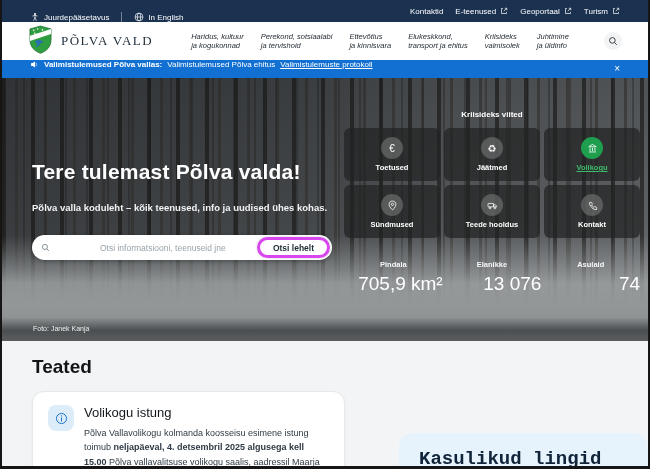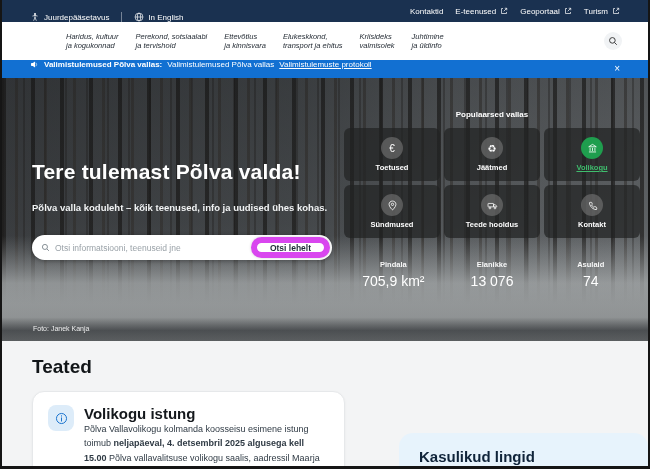--- a/index.html
+++ b/index.html
@@ -40,58 +40,58 @@
       linear-gradient(0deg, #8d9193 0%, #6f7376 4%, #c9cdce 9%, #c2c6c7 14%, rgba(190,194,195,.85) 22%, rgba(0,0,0,0) 40%),
       repeating-linear-gradient(90deg, rgba(28,25,22,.62) 0 4px, rgba(0,0,0,0) 4px 13px, rgba(62,56,50,.5) 13px 16px, rgba(0,0,0,0) 16px 29px),
       repeating-linear-gradient(90deg, rgba(40,36,33,.35) 0 2px, rgba(0,0,0,0) 2px 21px),
       linear-gradient(90deg, #4e5154 0%, #5c6063 45%, #75797c 70%, #83878a 100%),
       #5a5e61; }
   .hero-left { position:absolute; left:30px; top:82px; width:300px; }
   .hero-title { color:#fff; font-size:21px; font-weight:700; letter-spacing:.2px; }
   .hero-sub { color:#f1f3f4; font-size:9.5px; font-weight:600; margin-top:18px; }
   .hero-search { margin-top:22px; width:300px; height:25px; background:#fff; border-radius:13px;
                  display:flex; align-items:center; padding-left:9px; box-shadow:0 1px 4px rgba(0,0,0,.3); }
-  .hero-search input { border:none; outline:none; flex:1; font-size:8.5px; color:#333; background:transparent; }
+  .hero-search input { border:none; outline:none; flex:1; font-size:8.5px; color:#333; background:transparent;margin-left:45px; }
   .hero-search input::placeholder { color:#9aa2a8; }
   .hero-search-btn { height:21px; margin-right:2px; padding:0 13px; border-radius:11px; background:#fff;
-                 border:6px solid #d946ef; box-shadow:0 0 3px rgba(0,0,0,.18); font-size:8.5px;
+                 border:3px solid #d946ef; box-shadow:0 0 3px rgba(0,0,0,.18); font-size:8.5px;
                  font-weight:700; color:#1c2b36; cursor:pointer; white-space:nowrap; }
   .photo-credit { position:absolute; left:31px; bottom:9px; color:rgba(255,255,255,.9); font-size:7px; }
 
   .hero-right { position:absolute; left:342px; top:32px; width:296px; }
   .ql-heading { color:#fff; font-size:8px; font-weight:600; text-align:center; margin-bottom:9px; }
   .ql-grid { display:grid; grid-template-columns:repeat(3,1fr); gap:4px; }
   .tile { height:53px; background:rgba(33,34,35,.72); border-radius:6px; display:flex; flex-direction:column;
           align-items:center; justify-content:center; gap:4px; cursor:pointer; }
   .tile-circle { width:22px; height:22px; border-radius:50%; background:rgba(125,125,125,.55);
                  display:flex; align-items:center; justify-content:center; color:#fff; font-size:10px; }
   .tile-label { color:#fff; font-size:7.5px; font-weight:600; }
   .tile.active .tile-circle { background:#1f9e4e; }
   .tile.active .tile-label { color:#3fbd6d; text-decoration:underline; }
 
   .stats { position:absolute; left:342px; top:182px; width:296px; display:flex; }
   .stat { flex:1; text-align:center; color:#fff; }
   .stat-label { font-size:7.5px; font-weight:600; opacity:.95; }
-  .stat-value { font-size:14px; font-weight:500; margin-top:4px; }
+  .stat-value { font-size:19px; font-weight:500; margin-top:4px;text-align:right; }
 
   
   .section { height:128px; padding:15px 0 0 30px; background:#f3f4f5; overflow:hidden; }
   .section h2 { font-size:19px; font-weight:700; color:#111518; margin-bottom:13px; }
   .section-row { display:flex; align-items:flex-start; }
   .card { width:313px; flex-shrink:0; background:#fff; border:1px solid #e6e8ea; border-radius:12px;
           padding:13px 15px; box-shadow:0 1px 3px rgba(0,0,0,.05); cursor:pointer; }
   .card-inner { display:flex; gap:10px; }
   .card-icobox { width:26px; height:26px; border-radius:8px; background:#ddecf9; display:flex;
                  align-items:center; justify-content:center; flex-shrink:0; }
-  .card-title { font-size:15px; font-weight:700; color:#14181c; }
+  .card-title { font-size:13px; font-weight:400; color:#14181c; margin-bottom:6px; }
   .card-body { font-size:9px; color:#2f3a44; line-height:1.6; }
   .card-body .b { font-weight:700; }
   .useful { flex:1; margin-left:54px; margin-top:42px; height:120px; background:#e7f3fc;
             border-radius:14px 14px 0 0; padding:15px 20px; }
-  .useful h3 { font-size:15px; font-weight:700; color:#10243a; }
+  .useful h3 { font-size:19px; font-weight:700; color:#10243a;font-family:Liberation Mono, monospace; }
 </style>
 </head>
 <body>
 
 <div id="frame">
 
   <div class="topbar">
     <div class="tb-left">
       <span class="tb-item">
         <span class="tb-ico">
@@ -139,20 +139,35 @@
         <span class="tb-ico">
             <svg width="8" height="8" viewBox="0 0 16 16" fill="none" stroke="#fff" stroke-width="1.4">
               <path d="M6 3H3v10h10v-3M9.5 2.5H13.5V6.5M13.5 2.5L7.5 8.5"></path>
             </svg>
           </span>
         </a>
     </div>
   </div>
 
   <div class="header">
+    <div class="brand">
+      <span>
+        <svg width="25" height="29" viewBox="0 0 26 30">
+          <path d="M13 1 L24 4 V15 C24 23 19 27.3 13 29.3 C7 27.3 2 23 2 15 V4 Z" fill="#2f9e41" stroke="#1c5e2e" stroke-width="0.7"></path>
+          <path d="M2 11 L24 4.2 L24 9.4 L2 16.6 Z" fill="#ffffff"></path>
+          <circle cx="6" cy="5.5" r="0.8" fill="#fff"></circle>
+            <circle cx="10" cy="4" r="0.8" fill="#fff"></circle>
+          <circle cx="15" cy="5" r="0.8" fill="#fff"></circle>
+            <circle cx="19" cy="7" r="0.8" fill="#fff"></circle>
+          <circle cx="7" cy="8.5" r="0.8" fill="#fff"></circle>
+          <path d="M7 17 C10 14.5 14.5 15 16.5 18 C14.5 17.3 13.2 18 12.6 19.8 C11.3 22.6 9 23.2 7.3 22.5 C9.3 21.6 9.9 20.5 9.3 19.3 C8.5 18.3 7.8 17.6 7 17 Z" fill="#2a6fb0"></path>
+        </svg>
+      </span>
+      <span class="brand-name">PÕLVA VALD</span>
+    </div>
     <nav class="nav">
       <div class="nav-item">
           <div>Haridus, kultuur</div>
           <div>ja kogukonnad</div>
         </div>
       <div class="nav-item">
           <div>Perekond, sotsiaalabi</div>
           <div>ja tervishoid</div>
         </div>
       <div class="nav-item">
@@ -183,21 +198,21 @@
   </div>
 
   <div class="alert">
     <span>
       <svg width="9" height="9" viewBox="0 0 16 16">
           <path d="M9 2.5v11L5 10.5H3a1.2 1.2 0 0 1-1.2-1.2V6.7A1.2 1.2 0 0 1 3 5.5h2L9 2.5z" fill="#fff"></path>
           <path d="M11 5.5q2 2.5 0 5" stroke="#fff" stroke-width="1.1" fill="none" stroke-linecap="round"></path>
         </svg>
     </span>
     <span class="bold">Valimistulemused Põlva vallas:</span>
-    <span>Valimistulemused Põlva vallas</span>
+    <span>Valimistulemused Põlva ehitus</span>
     <a>Valimistulemuste protokoll</a>
     <button class="alert-close">×</button>
   </div>
 
   <div class="hero">
     <div class="hero-left">
       <div class="hero-title">Tere tulemast Põlva valda!</div>
       <div class="hero-sub">Põlva valla koduleht – kõik teenused, info ja uudised ühes kohas.</div>
       <div class="hero-search">
         <span style="margin-right:5px;display:inline-flex;">
@@ -205,21 +220,21 @@
               <circle cx="7" cy="7" r="4.5"></circle>
               <path d="M10.5 10.5L14 14"></path>
             </svg>
         </span>
         <input type="text" placeholder="Otsi informatsiooni, teenuseid jne" style="">
         <button class="hero-search-btn">Otsi lehelt</button>
       </div>
     </div>
 
     <div class="hero-right">
-      <div class="ql-heading">Populaarsed vallas</div>
+      <div class="ql-heading">Kriisideks viited</div>
       <div class="ql-grid">
         <div class="tile">
           <span class="tile-circle">€</span>
           <span class="tile-label">Toetused</span>
         </div>
         <div class="tile">
           <span class="tile-circle">♻</span>
           <span class="tile-label">Jäätmed</span>
         </div>
         <div class="tile active">

